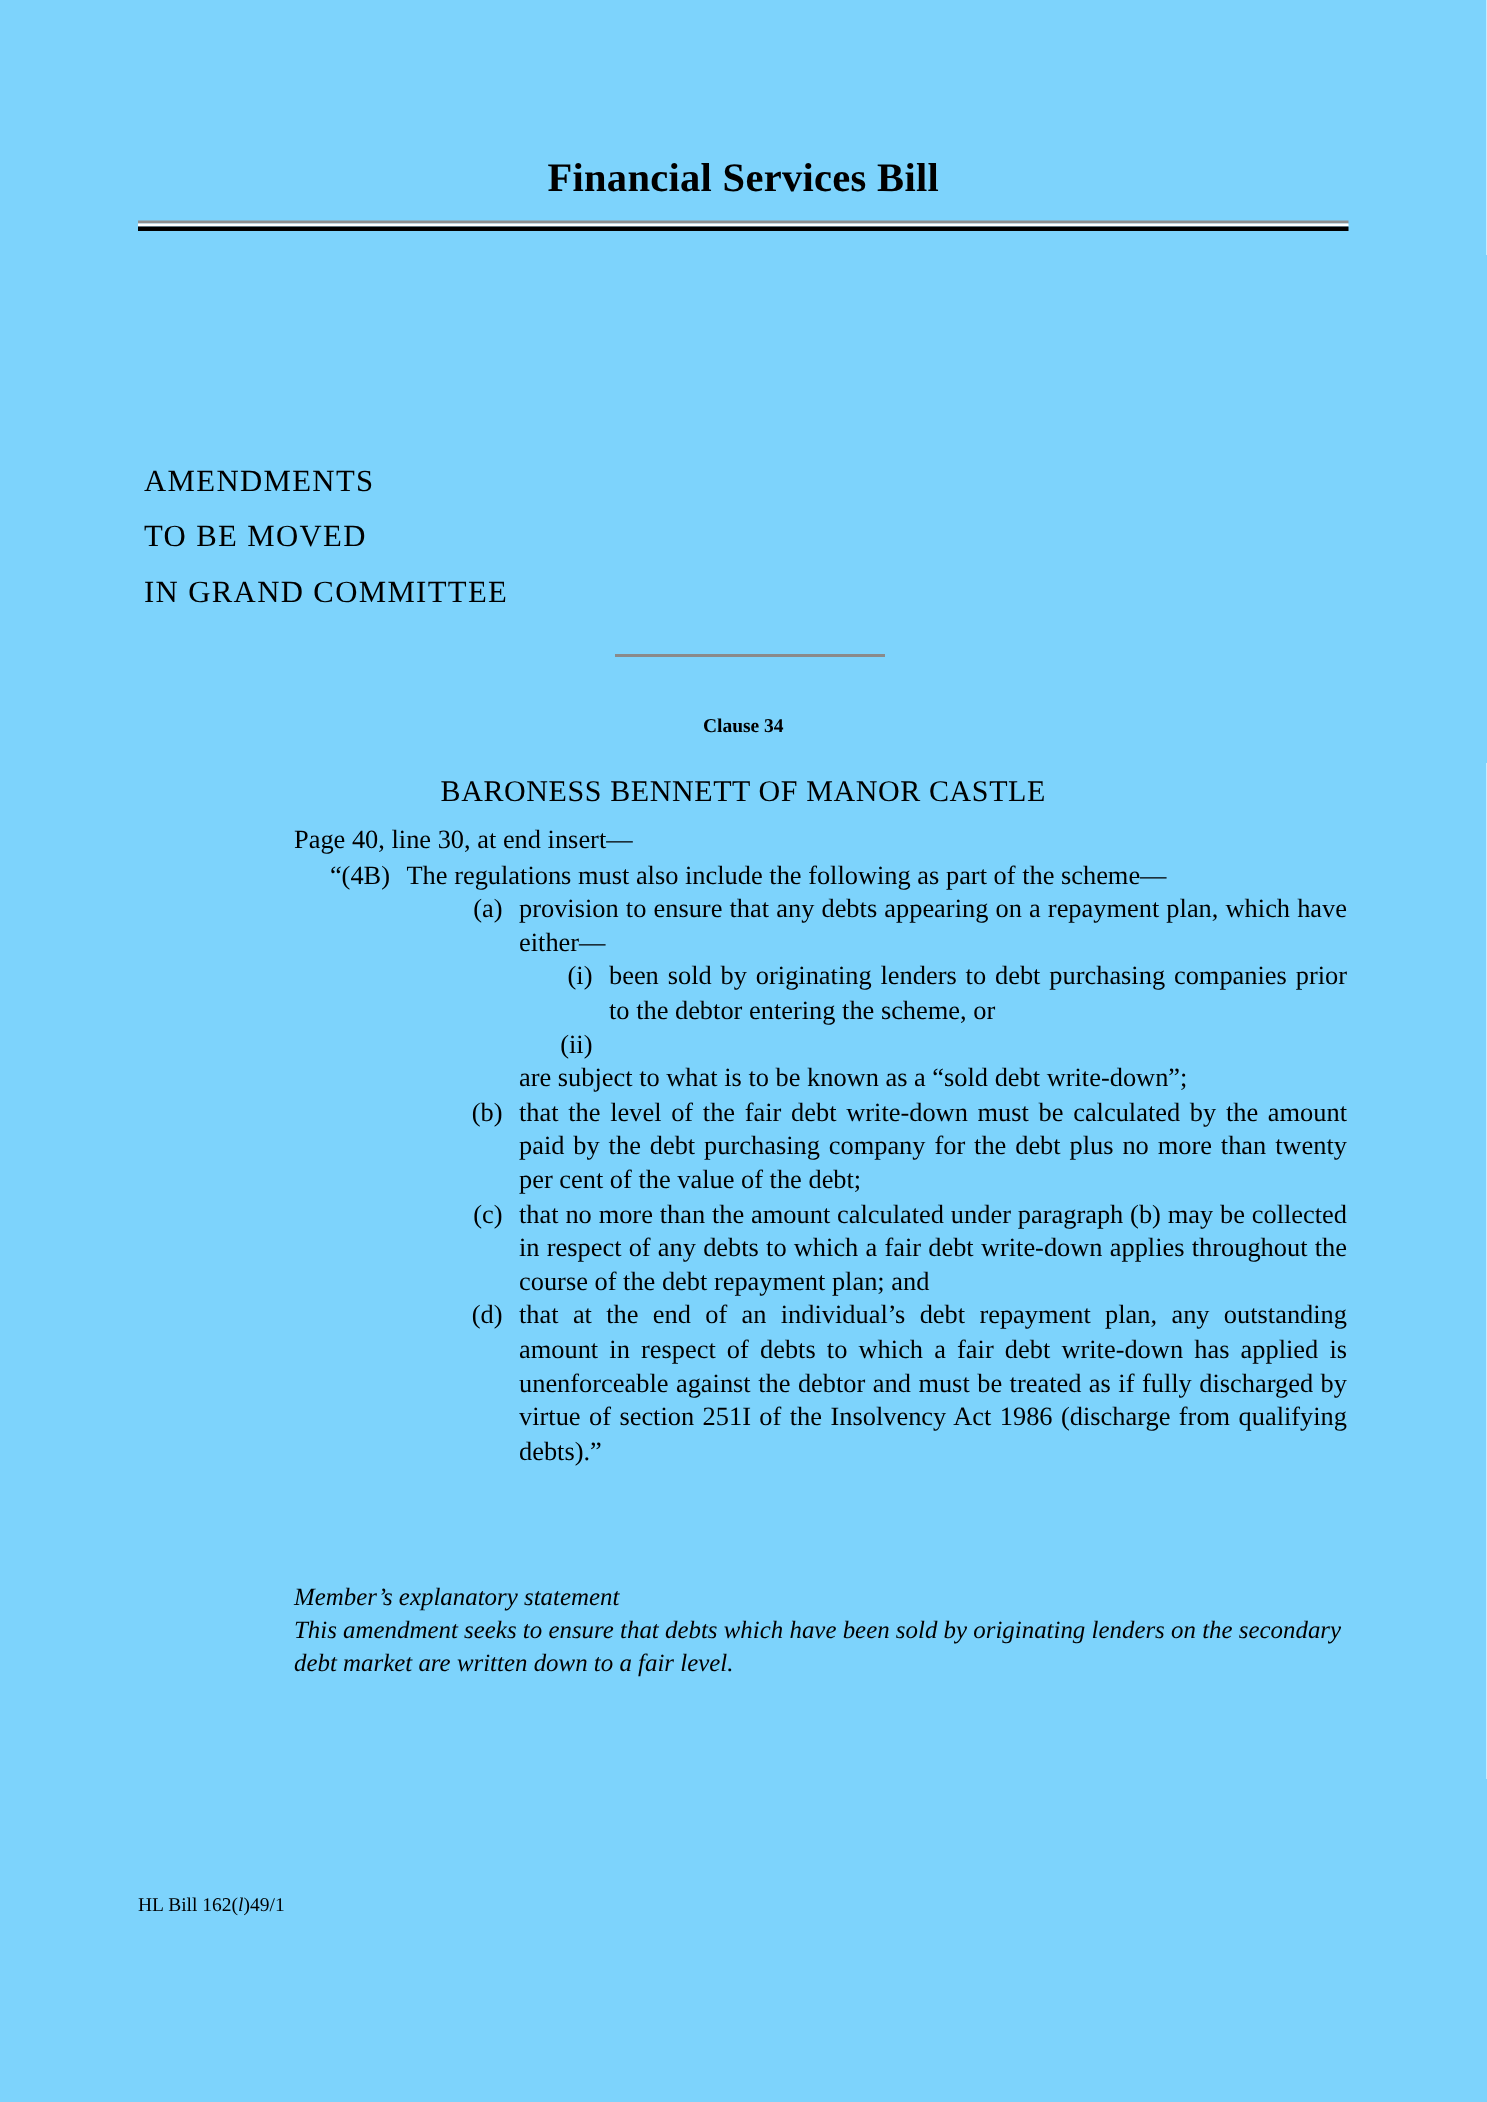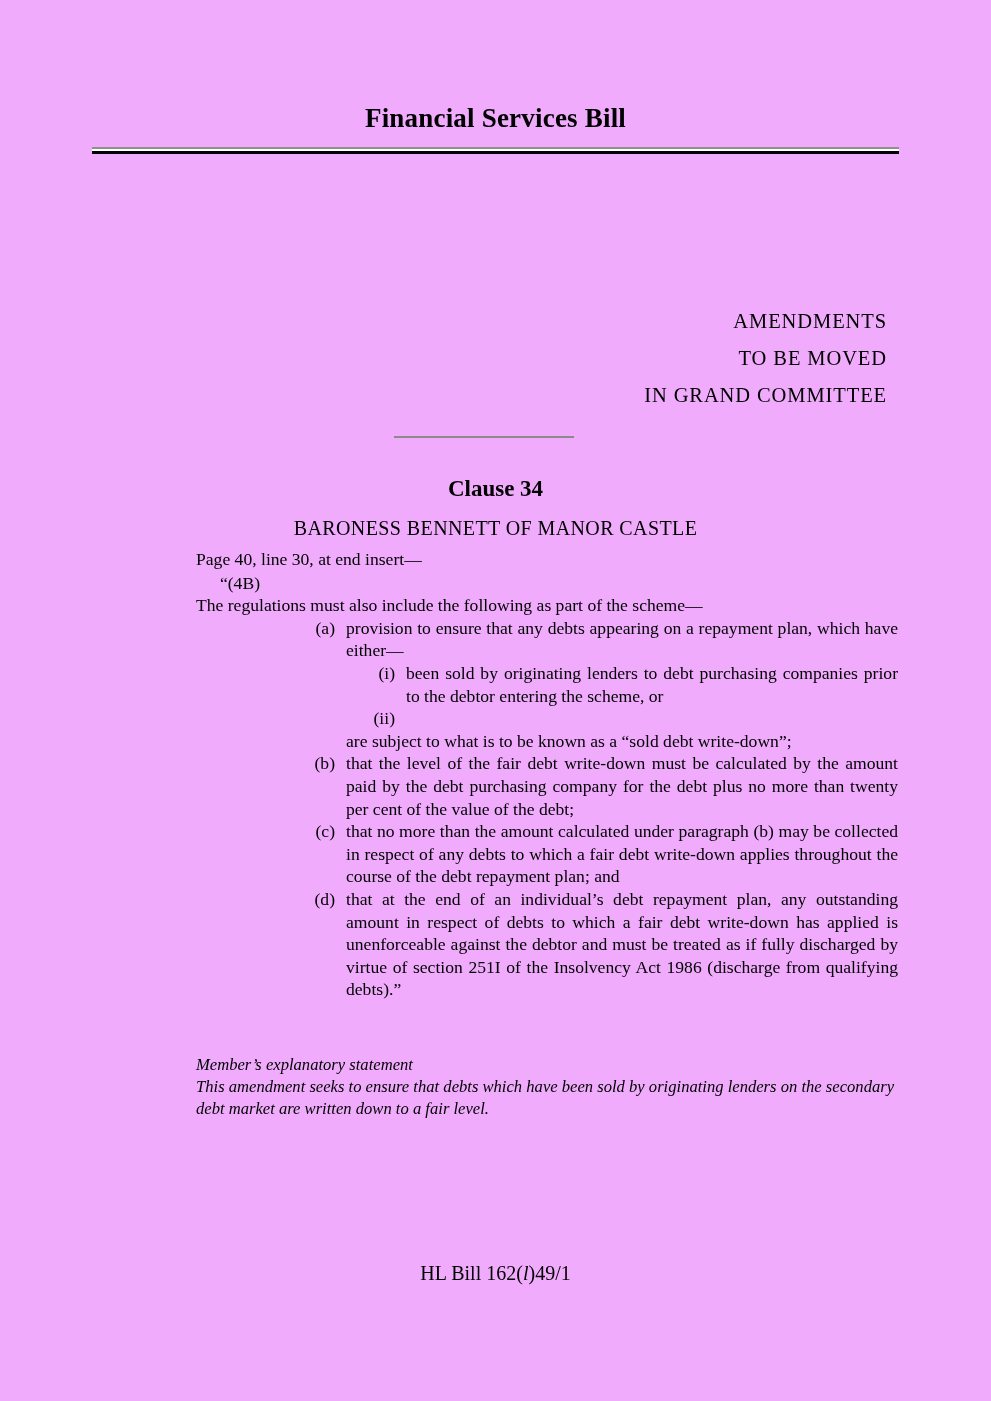--- a/index.html
+++ b/index.html
@@ -10,21 +10,21 @@
   body {
     font-family: "Liberation Serif", "DejaVu Serif", serif;
     color: #000000;
     -webkit-font-smoothing: antialiased;
   }
   .page {
     position: relative;
     width: 991px;
     height: 1401px;
     margin: 0 auto;
-    background: #f0abfc;
+    background: #7dd3fc;
     overflow: hidden;
   }
 
   
   .masthead {
     position: absolute;
     left: 92px;
     top: 103px;
     width: 807px;
   }
@@ -47,45 +47,45 @@
     background: #ffffff;
   }
   .double-rule .rule-thick {
     height: 3px;
     background: #000000;
   }
 
   
   .headings {
     position: absolute;
-    left: 80px;
+    left: 96px;
     top: 303px;
     width: 807px;
-    text-align: right;
+    text-align: left;
   }
   .headings .hline {
     font-size: 20.5px;
     letter-spacing: 0.9px;
     line-height: 37px;
   }
   .short-divider {
     width: 180px;
     height: 2px;
     background: #8a8a8a;
     margin: 22px auto 0 auto;
   }
 
   
   .clause-heading {
     position: absolute;
     left: 92px;
     top: 476px;
     width: 807px;
     text-align: center;
-    font-size: 23px;
+    font-size: 13px;
     font-weight: bold;
   }
   .sponsor {
     position: absolute;
     left: 92px;
     top: 517px;
     width: 807px;
     text-align: center;
     font-size: 20px;
     letter-spacing: 0.4px;
@@ -116,21 +116,21 @@
     white-space: nowrap;
   }
   .itext {
     flex: 1 1 auto;
     text-align: justify;
     text-justify: inter-word;
     hyphens: none;
   }
 
   
-  .lvl1 { margin-top: 1px; flex-direction: column; }
+  .lvl1 { margin-top: 1px; }
   .lvl1 > .marker { width: 64px; padding-right: 11px; }
 
   
   .lvl2 > .marker { width: 139px; padding-right: 11px; }
 
   
   .lvl3 > .marker { width: 199px; padding-right: 11px; }
 
   
   .cont-lvl2 {
@@ -157,23 +157,23 @@
     text-align: left;
   }
 
   
   .footer {
     position: absolute;
     left: 92px;
     top: 1262px;
     width: 807px;
     display: flex;
-    justify-content: center;
+    justify-content: flex-start;
     align-items: baseline;
-    font-size: 20px;
+    font-size: 13px;
   }
   .footer .ital { font-style: italic; }
 </style>
 </head>
 <body>
 
 <div class="page">
 
   <div class="masthead">
     <div class="doc-title">Financial Services Bill</div>

